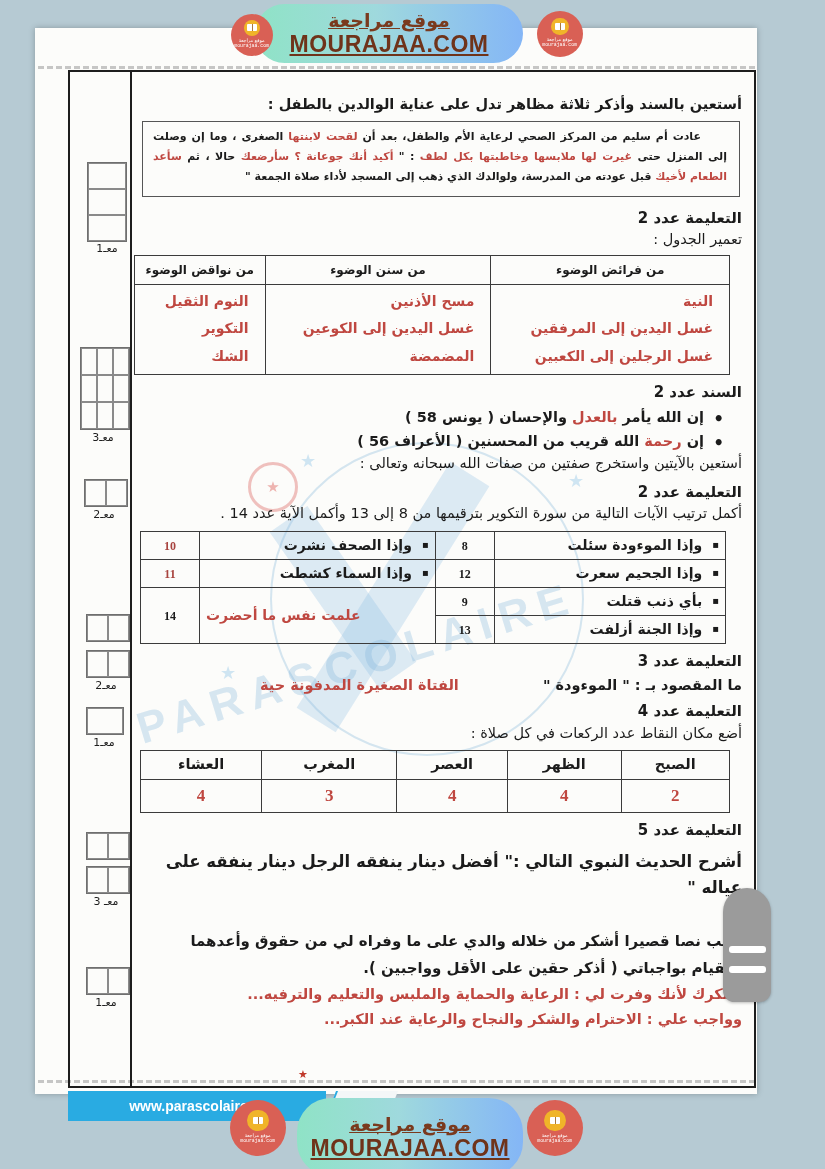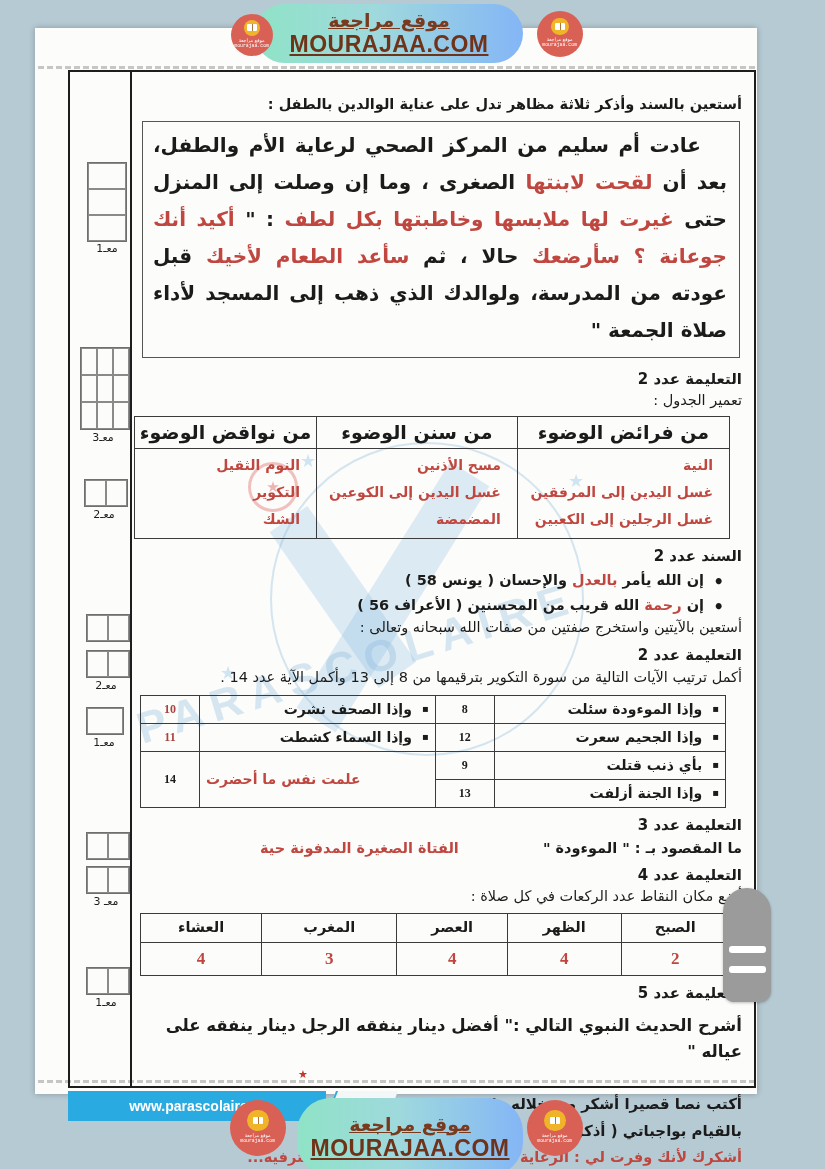--- a/index.html
+++ b/index.html
@@ -50,29 +50,29 @@
            border-radius:50%;display:flex;align-items:center;justify-content:center;
            color:rgba(225,120,115,.55);font-size:15px;}
   .wm-star{color:rgba(140,195,230,.40);font-size:18px;}
   
   .content{position:absolute;left:62px;right:2px;top:0;bottom:0;direction:rtl;z-index:2;
            padding:22px 10px 0 8px;color:#1b1b1b;font-size:14.5px;line-height:1.5;}
   .b{font-weight:bold;}
   .seg-r{color:#bf4740;}
   .red{color:#bf4740;}
   .passage{border:1px solid #555;padding:5px 12px 8px 10px;margin:5px 2px 0 2px;
-           line-height:1.85;font-size:20px;font-weight:bold;text-align:justify;}
+           line-height:1.85;font-size:11px;font-weight:bold;text-align:justify;}
   .passage .indent{display:inline-block;width:26px;}
   h3{margin:0;font-size:15px;font-weight:bold;}
   .mt4{margin-top:4px;} .mt6{margin-top:6px;} .mt10{margin-top:10px;}
   table{border-collapse:collapse;}
   th,td{border:1.5px solid #3b3b3b;}
   
   .t-wudu{width:596px;margin:4px 12px 0 0;}
-  .t-wudu th{height:26px;font-size:19px;font-weight:bold;}
+  .t-wudu th{height:26px;font-size:12px;font-weight:bold;}
   .t-wudu td{height:86px;vertical-align:top;padding:3px 16px 0 4px;color:#bf4740;
              font-size:14px;font-weight:bold;line-height:1.95;text-align:right;}
   .t-wudu td div{white-space:nowrap;}
   
   .t-verses{width:586px;margin:6px 16px 0 0;font-size:14px;}
   .t-verses td{height:27px;padding:0 6px;}
   .vtxt{font-weight:bold;text-align:right;padding-right:10px;}
   .vtxt::before{content:"▪";font-size:10px;margin-left:10px;position:relative;top:-2px;}
   .vnum{text-align:center;width:46px;font-family:"Liberation Serif",serif;font-size:12px;font-weight:bold;}
   .vnum.red{color:#a8443f;}

